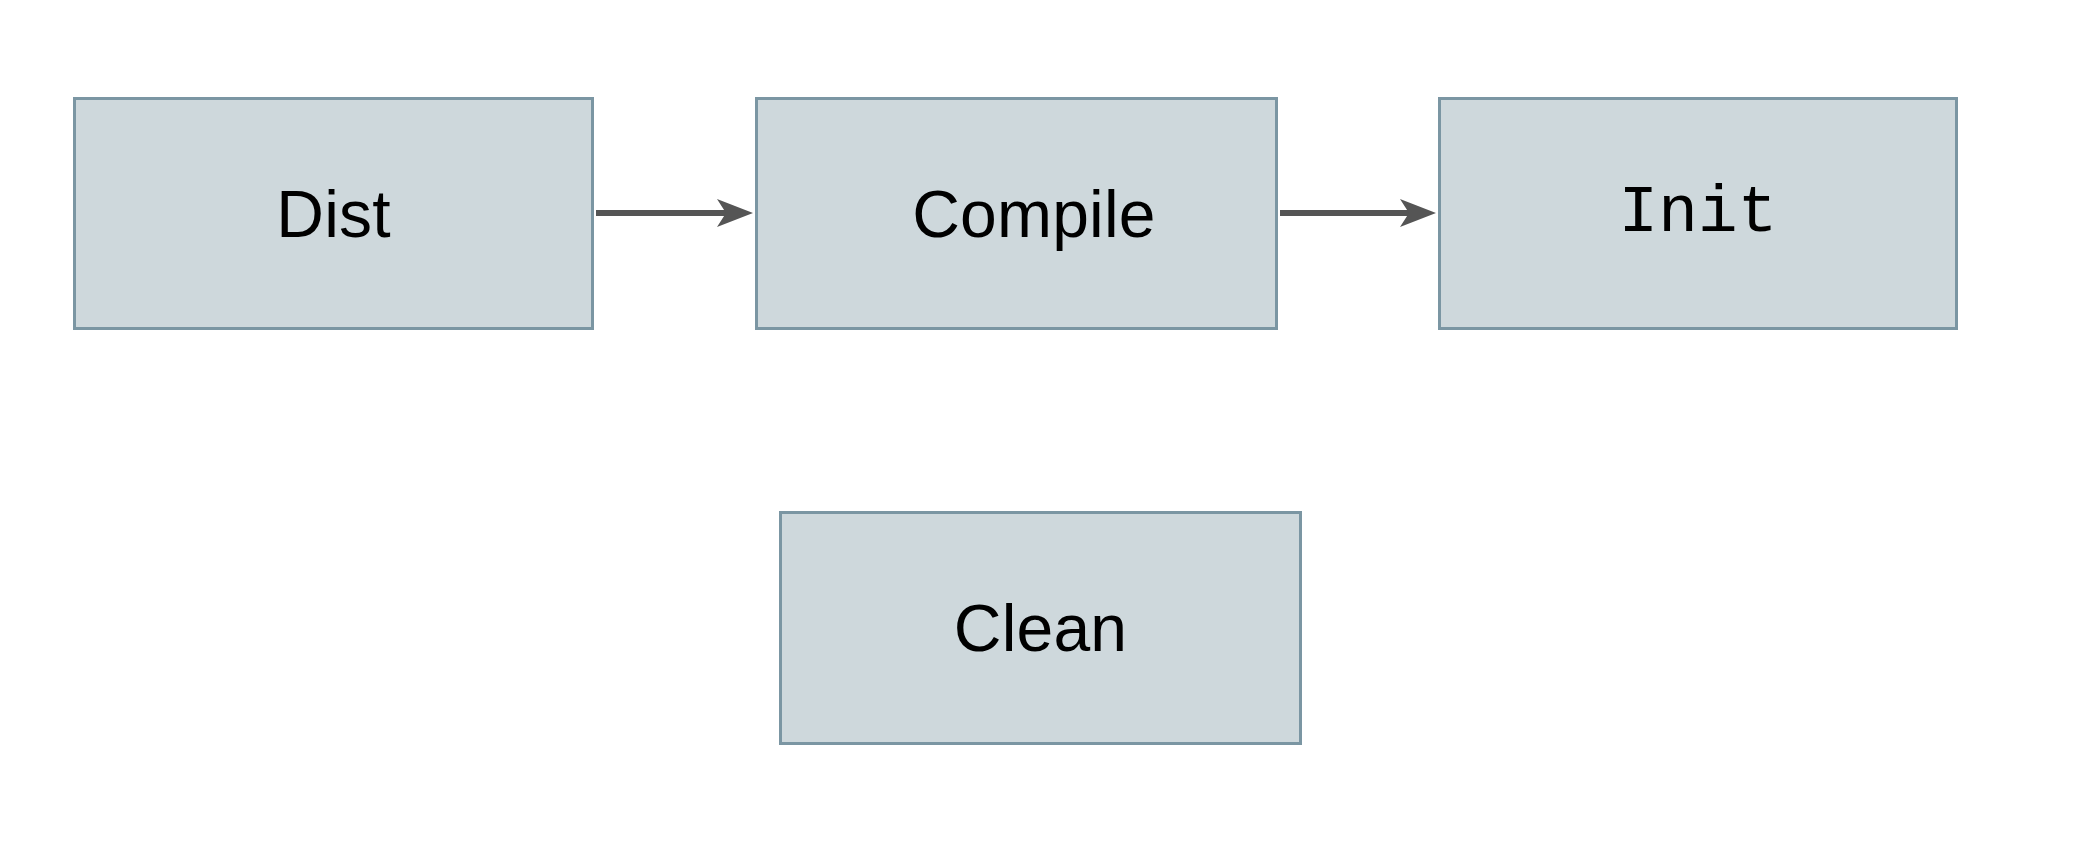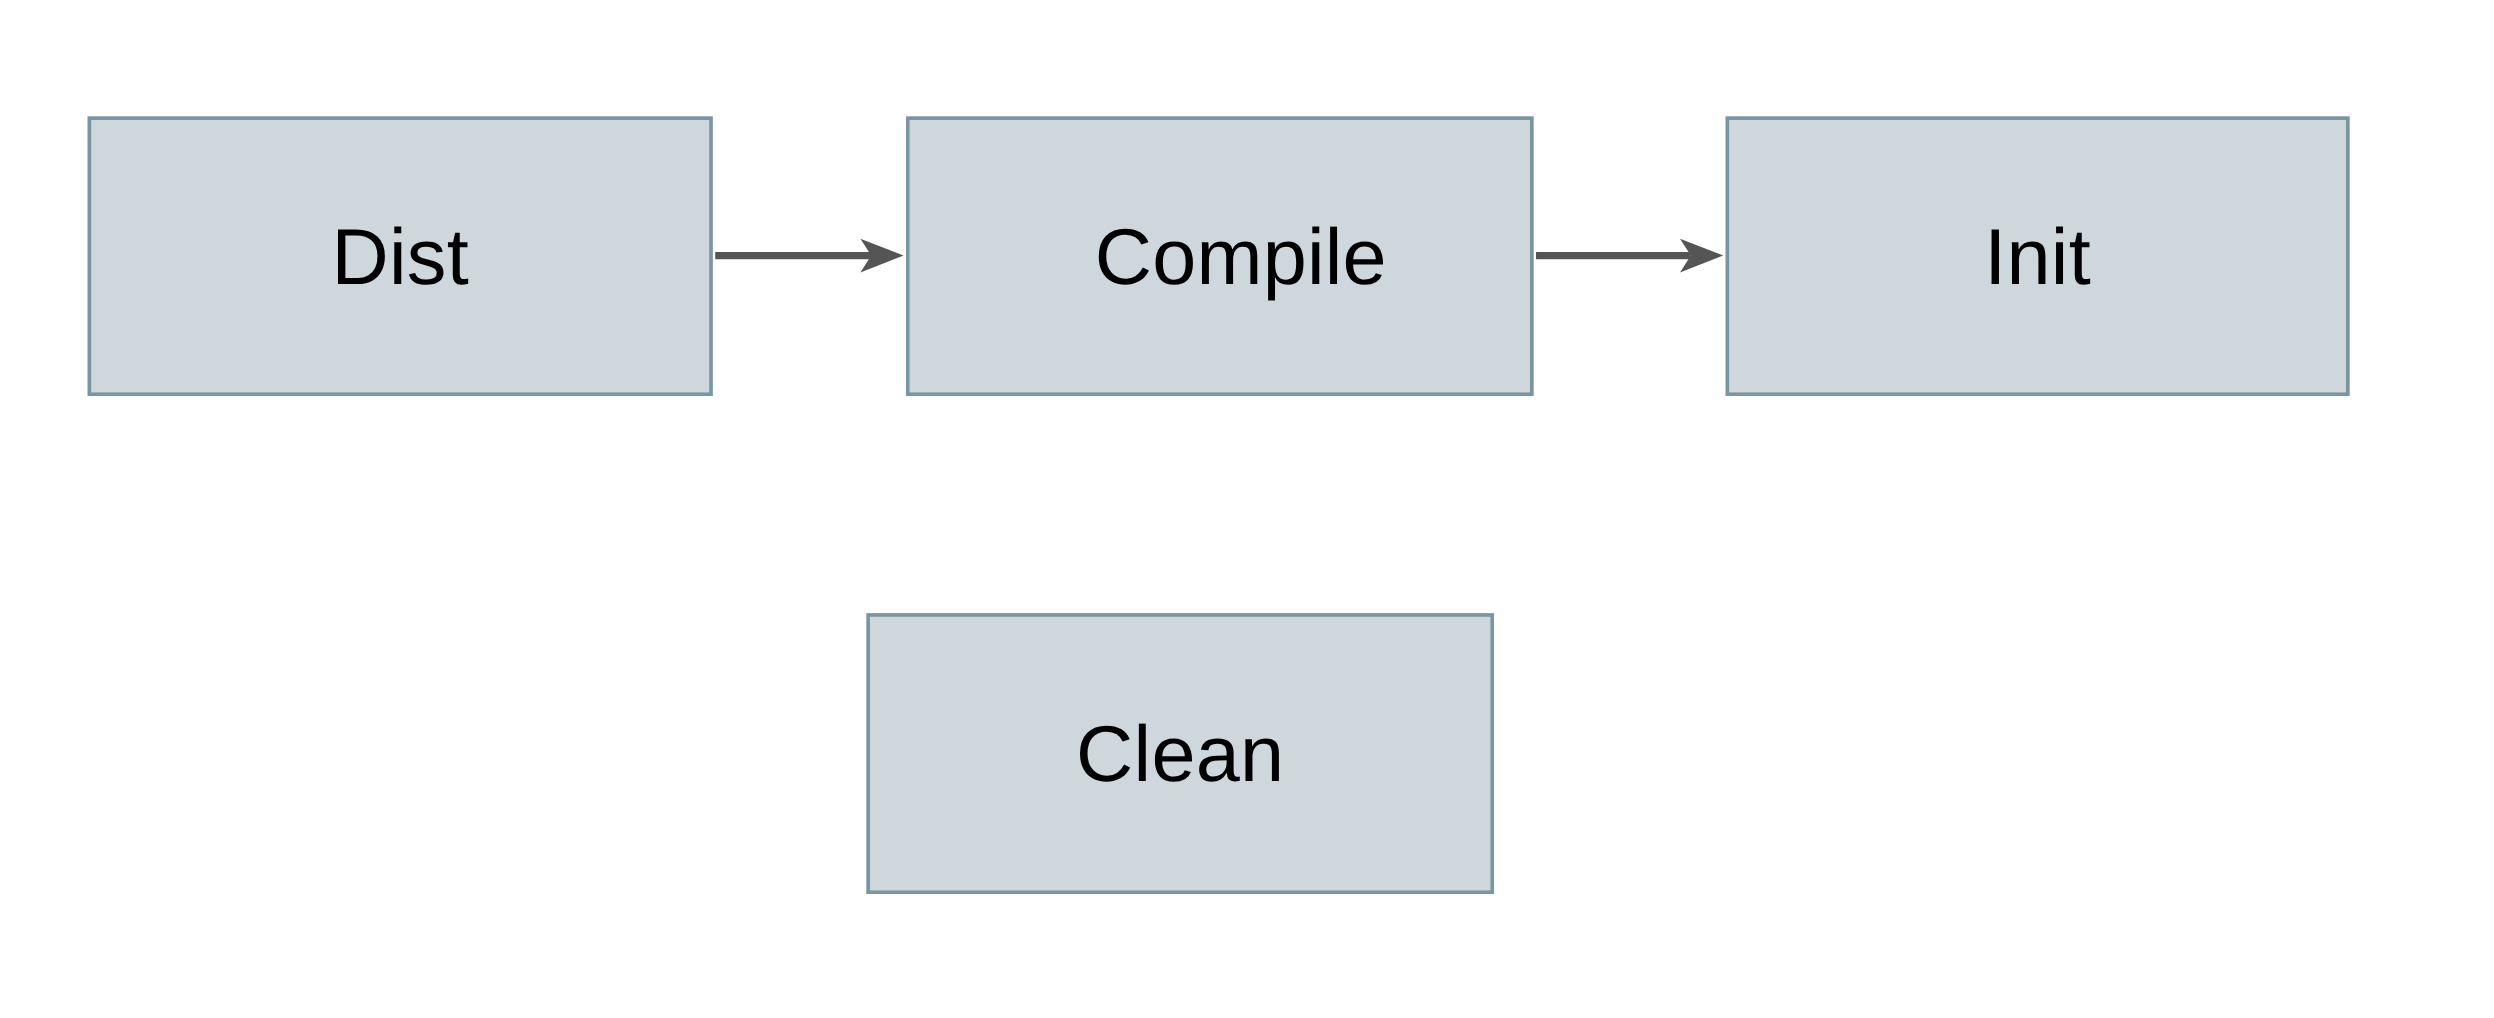--- a/index.html
+++ b/index.html
@@ -53,24 +53,24 @@
 
   <div class="node" style="left: 73px; top: 97px; width: 521px; height: 233px; background: rgb(206, 216, 220); border-color: rgb(123, 150, 163); border-width: 3px;">
     <span class="node-label" style="color: rgb(0, 0, 0); font-size: 66px;">Dist</span>
   </div>
 
   <div class="node" style="left: 755px; top: 97px; width: 523px; height: 233px; background: rgb(206, 216, 220); border-color: rgb(123, 150, 163); border-width: 3px;">
     <span class="node-label" style="color: rgb(0, 0, 0); font-size: 66px; margin-left: 35px;">Compile</span>
   </div>
 
   <div class="node" style="left: 1438px; top: 97px; width: 520px; height: 233px; background: rgb(206, 216, 220); border-color: rgb(123, 150, 163); border-width: 3px;">
-    <span class="node-label" style="color: rgb(0, 0, 0); font-size: 66px;">Init</span>
+    <span class="node-label" style="color: rgb(0, 0, 0); font-size: 66px; font-family: Liberation Mono, monospace;">Init</span>
   </div>
 
-  <div class="node" style="left: 722px; top: 511px; width: 523px; height: 234px; background: rgb(206, 216, 220); border-color: rgb(123, 150, 163); border-width: 3px;">
+  <div class="node" style="left: 779px; top: 511px; width: 523px; height: 234px; background: rgb(206, 216, 220); border-color: rgb(123, 150, 163); border-width: 3px;">
     <span class="node-label" style="color: rgb(0, 0, 0); font-size: 66px;">Clean</span>
   </div>
 
   <div class="edge" style="left: 596px; top: 193px; width: 157px; height: 41px;">
       <svg width="157" height="41" viewBox="0 0 157 41">
         <line x1="0" y1="20" x2="130" y2="20" stroke="#555555" stroke-width="6"></line>
         <path d="M 157 20 L 121 6 L 130 20 L 121 34 Z" fill="#555555"></path>
       </svg>
     </div>
 

